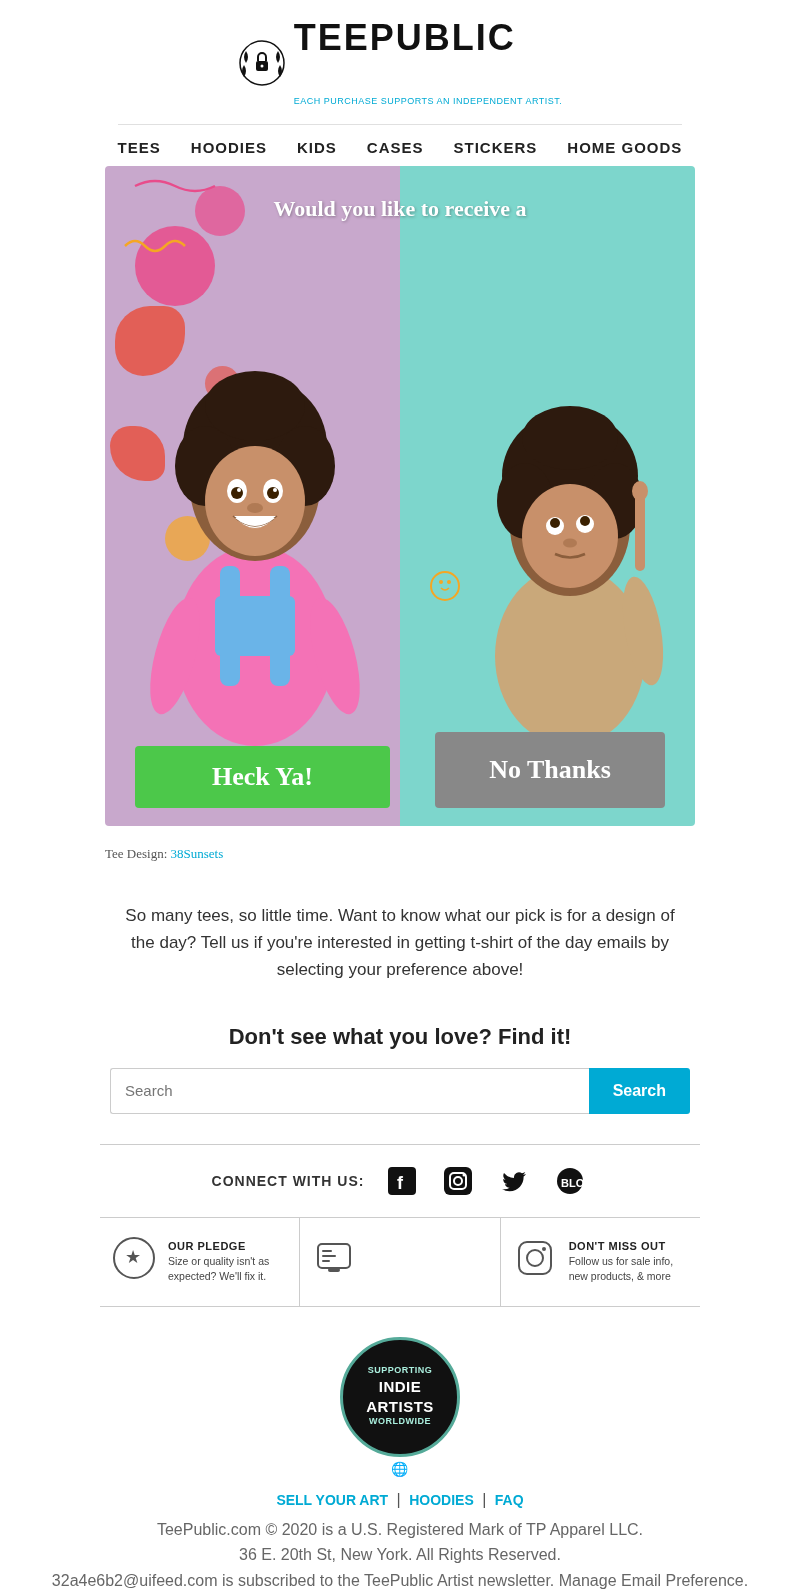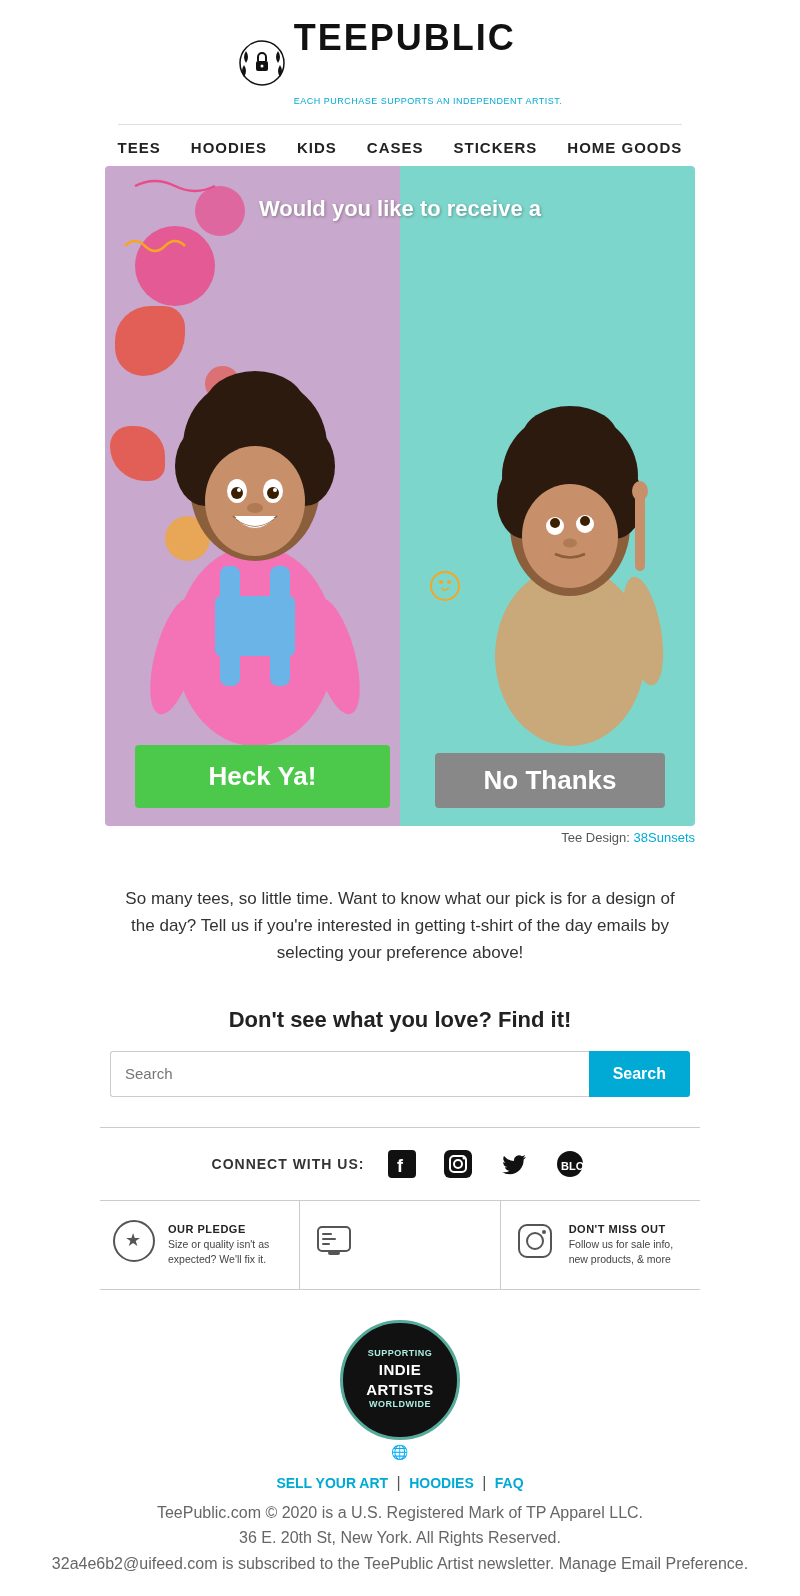--- a/index.html
+++ b/index.html
@@ -63,20 +63,21 @@
       text-decoration: none;
       letter-spacing: 1px;
       text-transform: uppercase;
     }
 
     
     .hero-wrapper {
       width: 590px;
       margin: 0 auto;
       position: relative;
+      font-family: Liberation Serif, serif;
     }
     .hero-image {
       width: 590px;
       height: 660px;
       position: relative;
       overflow: hidden;
       border-radius: 4px;
     }
     
     .hero-bg-left {
@@ -148,34 +149,34 @@
       text-align: center;
     }
     .hero-cta-right {
       position: absolute;
       bottom: 18px;
       right: 30px;
       background: #888;
       color: #fff;
       font-size: 26px;
       font-weight: 900;
-      padding: 12px 30px;
+      padding: 23px 30px;
       border-radius: 4px;
       z-index: 20;
       width: 230px;
       text-align: center;
       margin-left: 16px;
     }
 
     
     .hero-caption {
-      text-align: right;
+      text-align: left;
       font-size: 13px;
       color: #555;
-      margin-top: 4px;
+      margin-top: 20px;
     }
     .hero-caption a {
       color: #00aad4;
       text-decoration: none;
     }
 
     
     .body-text {
       text-align: center;
       max-width: 570px;

